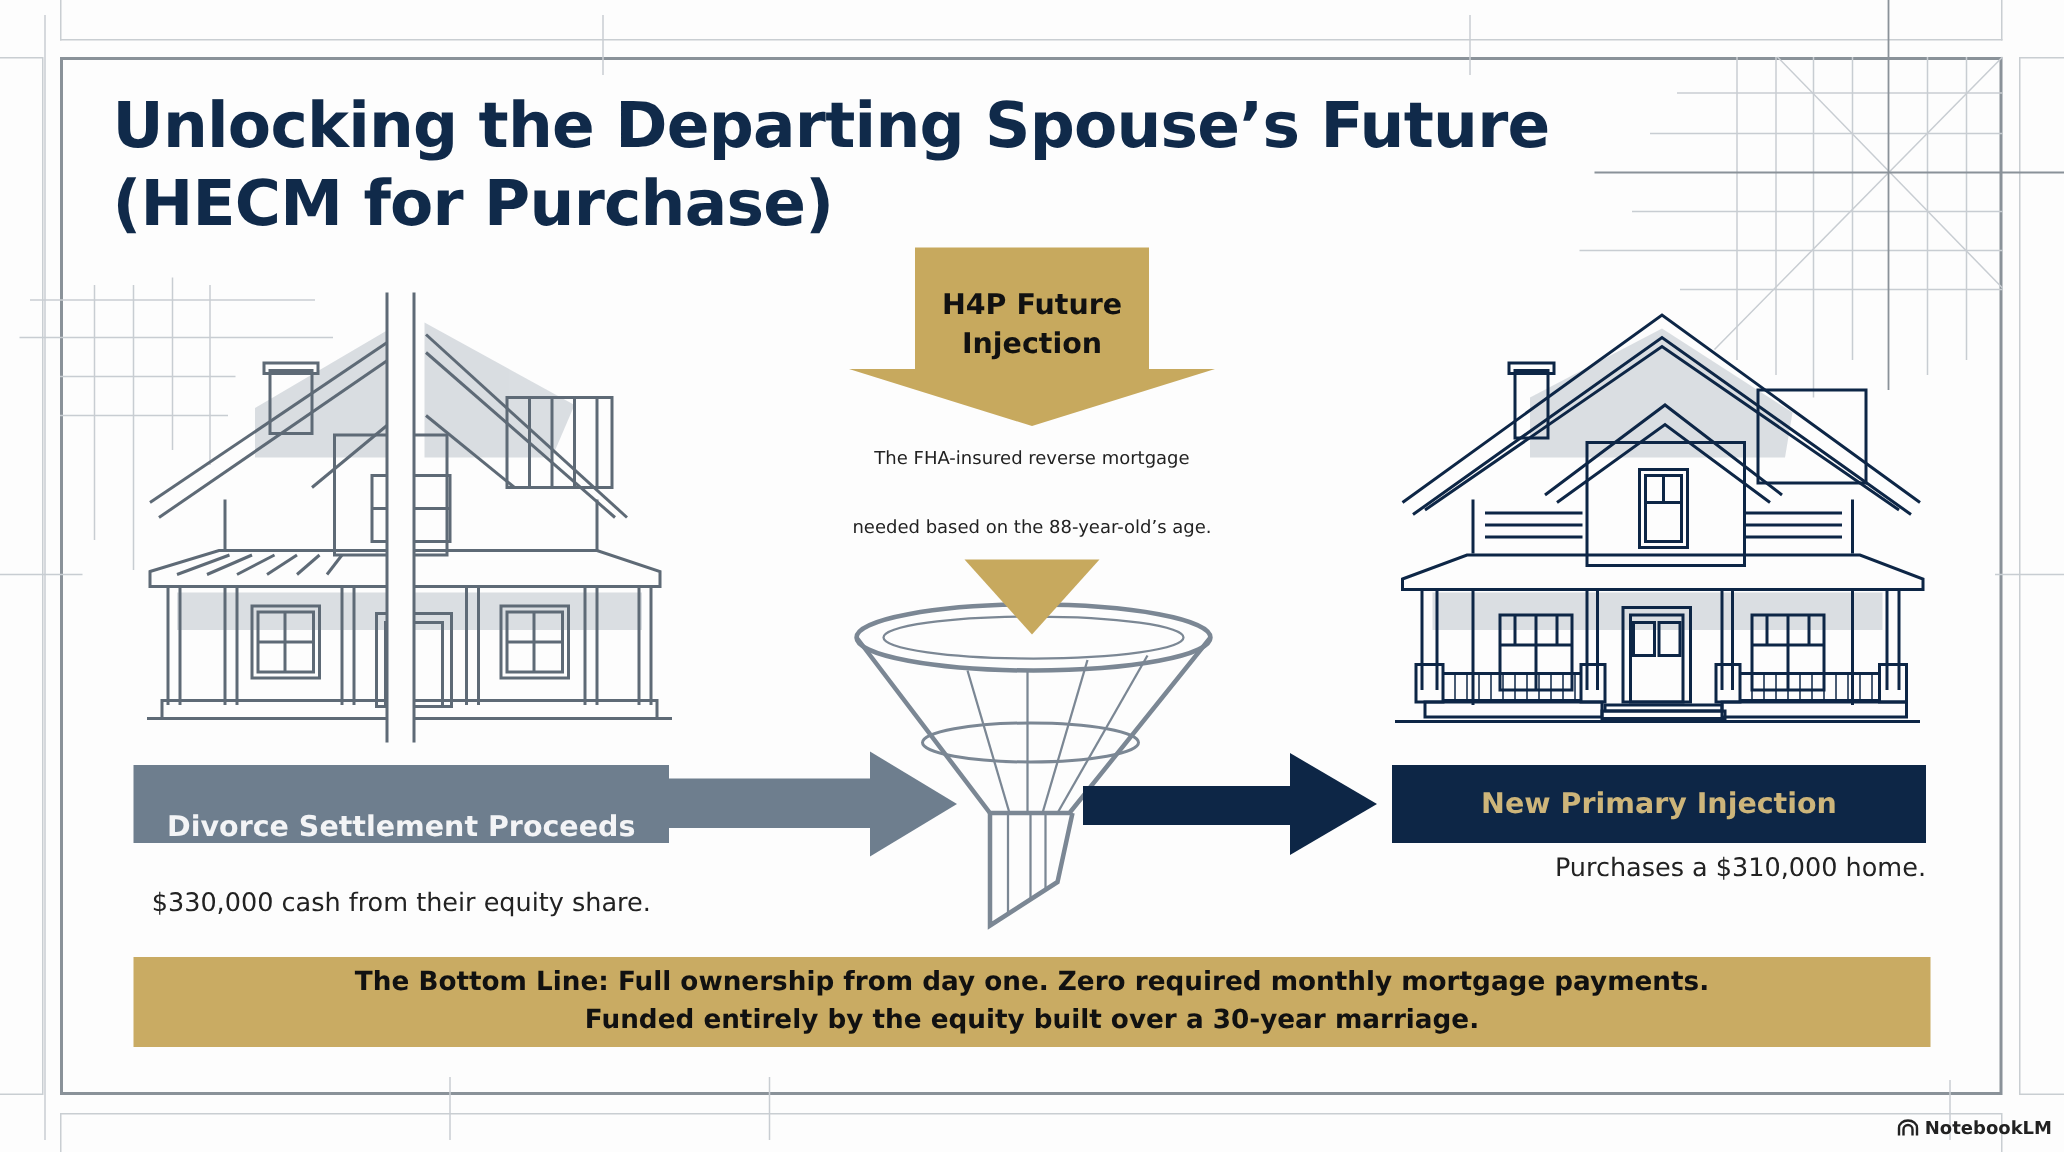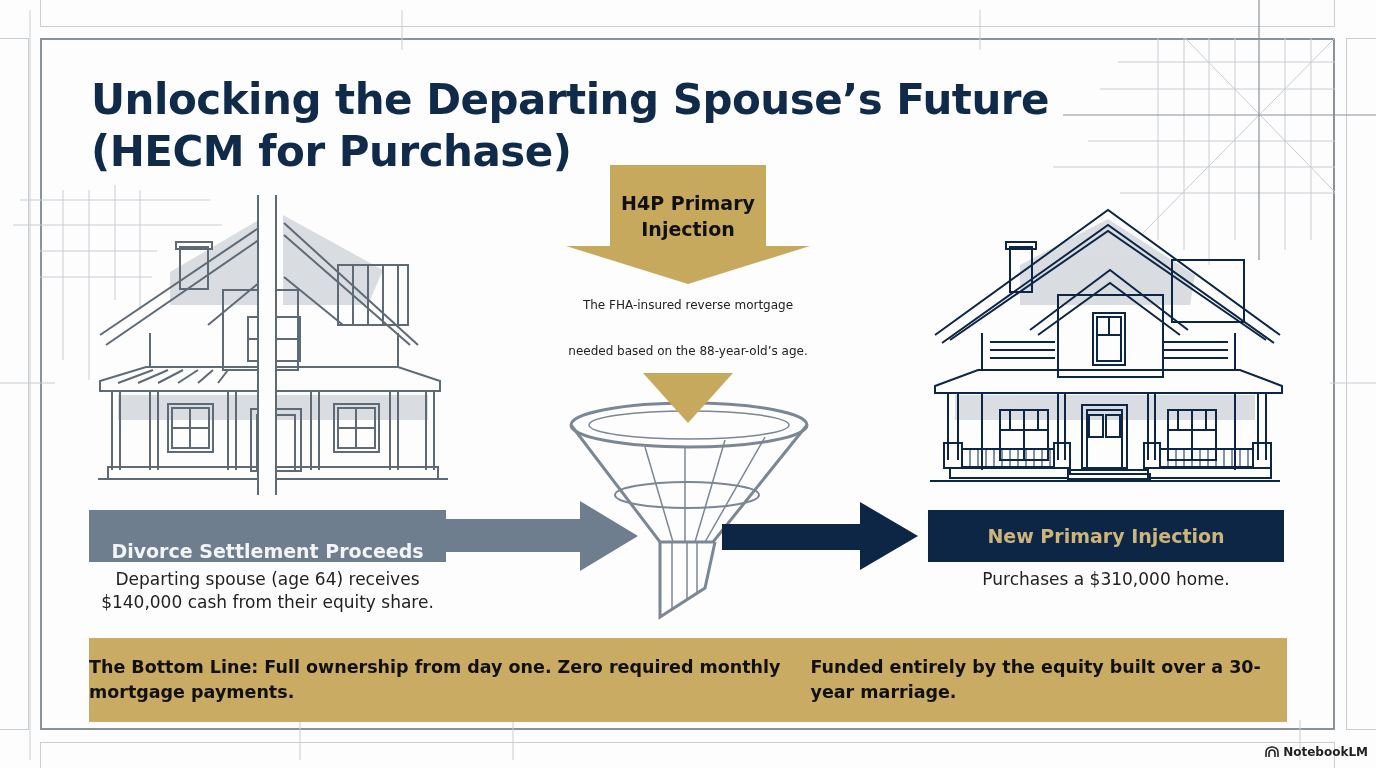--- a/index.html
+++ b/index.html
@@ -2,37 +2,37 @@
 <html><head>
 <meta charset="utf-8">
 <style>
   html,body{margin:0;padding:0;}
   body{width:1376px;height:768px;overflow:hidden;background:#fdfdfd;position:relative;font-family:"Liberation Sans",sans-serif;}
   .frame-outer{position:absolute;left:40px;top:38px;width:1295px;height:692px;border:2px solid #8a9299;box-sizing:border-box;}
   .frame-top{position:absolute;left:40px;top:0;width:1295px;height:27px;border:1px solid #c9ced2;border-top:none;box-sizing:border-box;}
   .frame-bottom{position:absolute;left:40px;top:742px;width:1295px;height:40px;border:1px solid #c9ced2;box-sizing:border-box;}
   .frame-left{position:absolute;left:-10px;top:38px;width:39px;height:692px;border:1px solid #c9ced2;box-sizing:border-box;}
   .frame-right{position:absolute;left:1346px;top:38px;width:40px;height:692px;border:1px solid #c9ced2;box-sizing:border-box;}
-  .title{position:absolute;left:75px;top:58px;margin:16px;font-family:"DejaVu Sans",sans-serif;font-weight:bold;font-size:42px;line-height:52px;color:#102a4a;letter-spacing:-0.5px;}
+  .title{position:absolute;left:75px;top:58px;margin:0;font-family:"DejaVu Sans",sans-serif;font-weight:bold;font-size:42px;line-height:52px;color:#102a4a;letter-spacing:-0.5px;}
   .inject-box{position:absolute;left:610px;top:165px;width:156px;height:82px;background:#c7a95e;}
   .inject-head{position:absolute;left:566px;top:246px;width:0;height:0;border-left:122px solid transparent;border-right:122px solid transparent;border-top:38px solid #c7a95e;}
   .inject-label{position:absolute;left:610px;top:190px;width:156px;text-align:center;font-family:"DejaVu Sans",sans-serif;font-weight:bold;font-size:19px;line-height:26px;color:#111;}
   .inject-desc{position:absolute;left:480px;top:294px;width:416px;text-align:center;font-family:"DejaVu Sans",sans-serif;font-size:12px;line-height:23px;color:#222;}
   .gold-tri{position:absolute;left:643px;top:373px;width:0;height:0;border-left:45px solid transparent;border-right:45px solid transparent;border-top:50px solid #c7a95e;}
   .box-left{position:absolute;left:89px;top:510px;width:357px;height:52px;background:#6e7e8e;display:flex;align-items:flex-end;justify-content:center;}
   .box-left span{font-family:"DejaVu Sans",sans-serif;font-weight:bold;font-size:19px;color:#f3f4f6;}
   .arrow-left-shaft{position:absolute;left:446px;top:519px;width:135px;height:33px;background:#6e7e8e;}
   .arrow-left-head{position:absolute;left:580px;top:501px;width:0;height:0;border-top:35px solid transparent;border-bottom:35px solid transparent;border-left:58px solid #6e7e8e;}
   .desc-left{position:absolute;left:60px;top:568px;width:415px;text-align:center;font-family:"DejaVu Sans",sans-serif;font-size:17px;line-height:23px;color:#222;}
   .arrow-right-shaft{position:absolute;left:722px;top:524px;width:140px;height:26px;background:#0d2646;}
   .arrow-right-head{position:absolute;left:860px;top:502px;width:0;height:0;border-top:34px solid transparent;border-bottom:34px solid transparent;border-left:58px solid #0d2646;}
   .box-right{position:absolute;left:928px;top:510px;width:356px;height:52px;background:#0d2646;display:flex;align-items:center;justify-content:center;}
   .box-right span{font-family:"DejaVu Sans",sans-serif;font-weight:bold;font-size:19px;color:#cdb57a;}
-  .desc-right{position:absolute;left:928px;top:568px;width:356px;text-align:center;font-family:"DejaVu Sans",sans-serif;font-size:17px;line-height:23px;color:#222;}
-  .bottom-banner{position:absolute;left:89px;top:638px;width:1198px;height:84px;background:#c9ab63;display:flex;align-items:center;justify-content:center;}
+  .desc-right{position:absolute;left:928px;top:568px;width:356px;text-align:right;font-family:"DejaVu Sans",sans-serif;font-size:17px;line-height:23px;color:#222;}
+  .bottom-banner{position:absolute;left:89px;top:638px;width:1198px;height:60px;background:#c9ab63;display:flex;flex-direction:column;align-items:center;justify-content:center;}
   .bottom-banner span{font-family:"DejaVu Sans",sans-serif;font-weight:bold;font-size:17.5px;line-height:25px;color:#111;}
   .brand{position:absolute;right:8px;top:745px;display:flex;align-items:center;gap:4px;font-family:"DejaVu Sans",sans-serif;font-size:12px;font-weight:bold;color:#222;padding-left:48px;}
   svg{position:absolute;overflow:visible;}
 </style>
 </head>
 <body>
 
 <div class="frame-top"></div>
 <div class="frame-left"></div>
 <div class="frame-right"></div>
@@ -143,21 +143,21 @@
   <rect x="160" y="0" width="18" height="305" fill="#fdfdfd"></rect>
   <g stroke="#5e6a76" stroke-width="2">
     <line x1="160" y1="0" x2="160" y2="300"></line>
     <line x1="178" y1="0" x2="178" y2="300"></line>
   </g>
 </svg>
 
 <div class="inject-box"></div>
 <div class="inject-head"></div>
 <div class="inject-label">
-  <span>H4P Primary</span><br>
+  <span>H4P Future</span><br>
   <span>Injection</span>
 </div>
 <div class="inject-desc">
   <span>The FHA-insured reverse mortgage</span><br>
   <br>
   <span>needed based on the 88-year-old’s age.</span>
 </div>
 
 <svg style="left:565px;top:395px;" width="250" height="230" viewBox="0 0 250 230">
   <g fill="none" stroke="#7b8794" stroke-width="3">
@@ -178,22 +178,22 @@
   </g>
 </svg>
 <div class="gold-tri"></div>
 
 <div class="box-left">
   <span>Divorce Settlement Proceeds</span>
 </div>
 <div class="arrow-left-shaft"></div>
 <div class="arrow-left-head"></div>
 <div class="desc-left">
-  <span>Departing spouse (age 64) receives</span><br>
-  <span>$140,000 cash from their equity share.</span>
+  <br>
+  <span>$330,000 cash from their equity share.</span>
 </div>
 
 <div class="arrow-right-shaft"></div>
 <div class="arrow-right-head"></div>
 <div class="box-right">
   <span>New Primary Injection</span>
 </div>
 <div class="desc-right">Purchases a $310,000 home.</div>
 
 <svg style="left:930px;top:205px;" width="350" height="280" viewBox="0 0 350 280">

